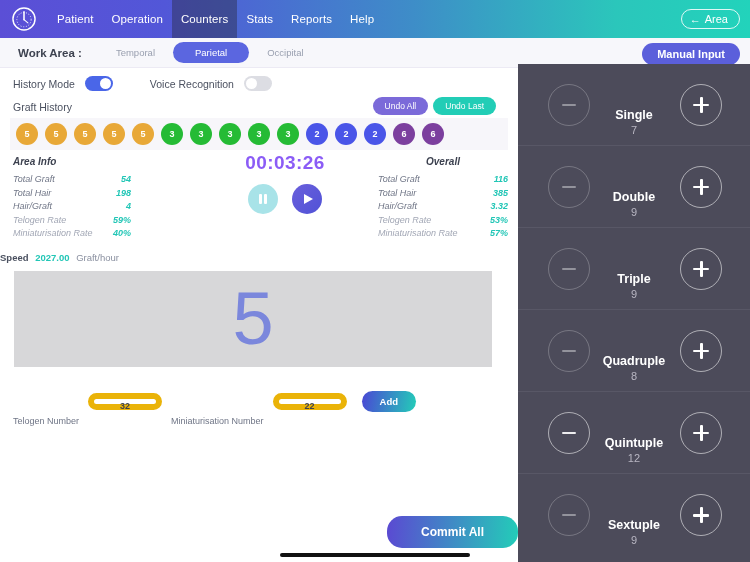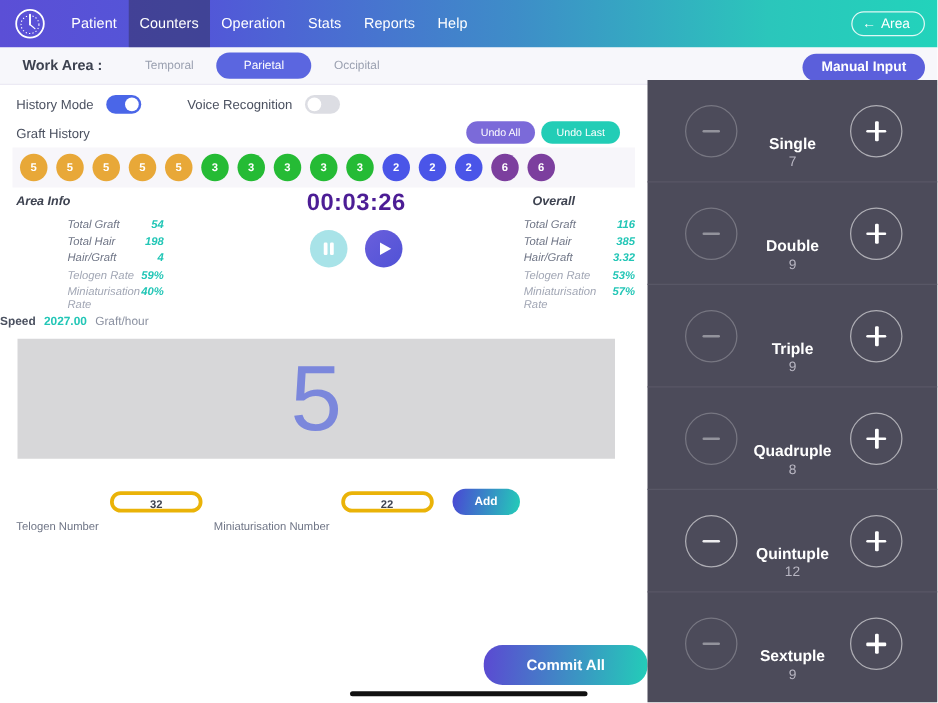--- a/index.html
+++ b/index.html
@@ -85,26 +85,26 @@
   
   .statsrow { position: relative; height: 100px; margin-top: 6px; }
   .stats-block { position: absolute; font-size: 9px; font-style: italic; }
   .stats-left { left: 13px; top: 0; width: 190px; }
   .stats-right { left: 378px; top: 0; width: 130px; }
   .stats-title { font-weight: 700; color: #3d4250; font-size: 10px; margin-bottom: 7px; }
   .stats-title.center { text-align: center; }
   .stats-line { display: flex; justify-content: space-between; margin-bottom: 3.5px; }
   .stats-left .stats-line { width: 118px; }
   .stats-right .stats-line { width: 130px; }
-  .s-label { color: #6f7586; margin-left: 41px; }
+  .s-label { color: #6f7586; }
   .s-label.dim { color: #a2a7b5; }
   .s-val { color: #22c6b6; font-weight: 600; text-align: center; }
 
   .timer-area { position: absolute; left: 205px; top: -4px; width: 160px; text-align: center; }
-  .timer-txt { font-size: 19px; color: #4c1d95; font-weight: 600; letter-spacing: .4px; }
+  .timer-txt { font-size: 19px; color: #8b5cf6; font-weight: 600; letter-spacing: .4px; }
   .ctrl-row { display: flex; justify-content: center; gap: 14px; margin-top: 10px; }
   .ctrl-btn { width: 30px; height: 30px; border-radius: 50%; display: flex; align-items: center; justify-content: center; cursor: pointer; }
   .pause-btn { background: #a8e3e8; }
   .play-btn { background: linear-gradient(135deg,#6a5fdc,#5052d6); }
   .pause-ico { display: flex; gap: 2.5px; }
   .pause-ico span { width: 2.5px; height: 10px; background: #fff; border-radius: 1px; }
   .play-ico { width: 0; height: 0; border-left: 9px solid #fff; border-top: 5.5px solid transparent; border-bottom: 5.5px solid transparent; margin-left: 3px; }
 
   .speedrow { text-align: left; font-size: 9.5px; margin-top: -4px; }
   .speed-k { color: #4b5160; font-weight: 600; }
@@ -115,21 +115,21 @@
   .bigbox {
     margin: 8px auto 0 14px; width: 478px; height: 96px; background: #d7d7d9;
     display: flex; align-items: center; justify-content: center;
   }
   .bignum { font-size: 74px; color: #7b87dc; font-weight: 500; line-height: 1; }
 
   
   .inputrow { display: flex; align-items: center; padding: 9px 0 0 13px; gap: 9px; }
   .in-label { font-size: 9px; color: #6f7586; margin-top: 40px; }
   .in-field {
-    width: 74px; height: 17px; border: 3px solid #eab308; border-radius: 9px;
+    width: 74px; height: 17px; border: 6px solid #eab308; border-radius: 9px;
     background: #fff; font-size: 9px; font-weight: 700; color: #3d4250;
     text-align: center; line-height: 15px; cursor: text;
   }
   .add-btn {
     background: linear-gradient(100deg,#4a47d4,#23cdb8); color: #fff;
     font-size: 9.5px; font-weight: 600; border-radius: 11px; padding: 5px 18px;
     margin-left: 6px; cursor: pointer;
   }
 
   
@@ -177,22 +177,22 @@
     <div class="logo-wrap">
       <svg class="logo" viewBox="0 0 40 40">
         <circle cx="20" cy="20" r="17" fill="none" stroke="#ffffff" stroke-width="2.2"></circle>
         <circle cx="20" cy="21" r="11" fill="none" stroke="#ffffff" stroke-width="1.3" stroke-dasharray="1.6 2.6"></circle>
         <path d="M20 21 L20 9" stroke="#ffffff" stroke-width="2.4" stroke-linecap="round"></path>
         <path d="M20 21 L26 26" stroke="#ffffff" stroke-width="1.6" stroke-linecap="round"></path>
       </svg>
     </div>
     <div class="navitems" id="navitems">
         <div class="navitem">Patient</div>
+        <div class="navitem">Operation</div>
         <div class="navitem active">Counters</div>
-        <div class="navitem">Operation</div>
         <div class="navitem">Stats</div>
         <div class="navitem">Reports</div>
         <div class="navitem">Help</div>
       </div>
     <div class="back-btn">
       <span class="back-arrow">←</span>
       <span>Area</span>
     </div>
   </div>
 

